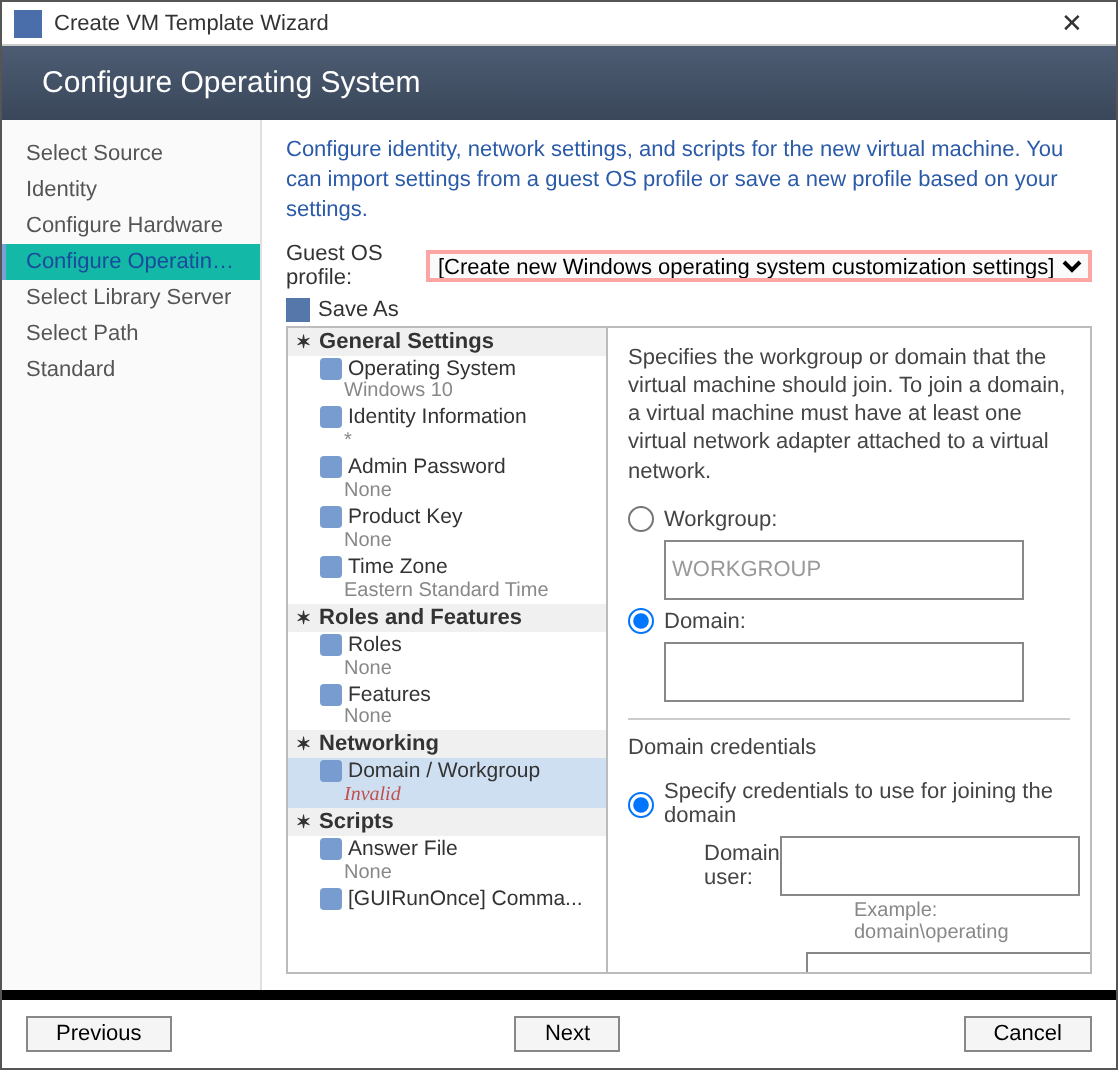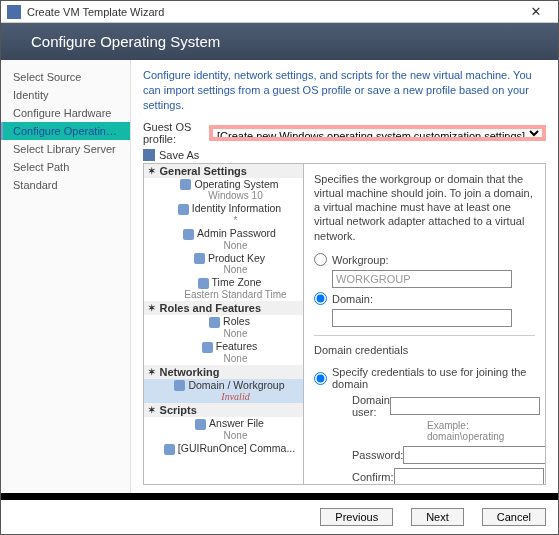--- a/index.html
+++ b/index.html
@@ -2,53 +2,53 @@
 <html><head>
 <meta charset="utf-8">
 <style>
   * { box-sizing: border-box; font-family: "Segoe UI", Tahoma, sans-serif; }
   body { margin:0; background:#fff; width:559px; height:535px; overflow:hidden; font-size:11px; color:#333; }
   .window { border:1px solid #555; width:559px; height:535px; display:flex; flex-direction:column; background:#fff;}
   .titlebar { height:22px; display:flex; align-items:center; padding:0 6px; border-bottom:1px solid #ccc; }
   .titlebar .icon { width:14px; height:14px; background:#4a6ea9; margin-right:6px; }
   .titlebar .title { flex:1; font-size:11px; }
   .titlebar .close { width:32px; text-align:center; font-size:13px; color:#333; cursor:default;}
-  .banner { background: linear-gradient(#4d5c73,#3a475a); color:#fff; padding:10px 30px; font-size:15px; font-weight:300; }
+  .banner { background: linear-gradient(#4d5c73,#3a475a); color:#fff; padding:10px 20px; font-size:15px; font-weight:300; }
   .body { flex:1; display:flex; overflow:hidden; }
   .nav { width:130px; background:#fafafa; border-right:1px solid #e0e0e0; padding-top:8px; }
   .nav div { padding:3px 10px 3px 12px; font-size:11px; color:#555; cursor:default; white-space:nowrap; overflow:hidden; text-overflow:ellipsis;}
   .nav div.sel { background:#14b8a6; color:#1a4a9c; border-left:2px solid #7aa0d8; padding-left:10px;}
   .main { flex:1; display:flex; flex-direction:column; padding:8px 12px 8px 12px; overflow:hidden;}
   .intro { font-size:11px; color:#2a5aa8; margin-bottom:8px; line-height:1.35; }
   .profile-row { display:flex; align-items:center; margin-bottom:0; }
   .profile-row label { font-size:11px; margin-right:6px; }
-  .profile-row select { flex:1; font-size:11px; border:4px solid #fca5a5; height:16px; background:#fafafa;}
+  .profile-row select { flex:1; font-size:11px; border:2px solid #fca5a5; height:16px; background:#fafafa;}
   .saveas { font-size:11px; margin:4px 0 2px 0; display:flex; align-items:center;}
   .saveas .disk{width:12px;height:12px;background:#5577aa;margin-right:4px;display:inline-block;}
   .panes { flex:1; display:flex; border:1px solid #bbb; overflow:hidden;}
   .tree { width:160px; border-right:1px solid #bbb; overflow-y:auto; background:#fff; font-size:10.5px;}
   .grp { font-weight:bold; font-size:11px; background:#f0f0f0; padding:1px 4px; cursor:default; display:flex; align-items:center;}
   .grp::before{content:"✶"; font-size:9px; margin-right:4px;}
-  .node { padding:1px 4px 1px 16px; line-height:1.1; cursor:default;text-align:center;}
+  .node { padding:1px 4px 1px 16px; line-height:1.1; cursor:default;}
   .node .val { color:#888; font-size:10px; padding-left:12px; }
   .node .valerr { color:#c0504d; font-size:10px; padding-left:12px; font-style:italic;font-family:Liberation Serif, serif;}
   .node.sel { background:#cfdff2;}
   .ico{display:inline-block;width:11px;height:11px;background:#789bd0;margin-right:3px;vertical-align:middle;border-radius:2px;}
   .detail { flex:1; padding:8px 10px; overflow-y:auto; font-size:11px; color:#444;}
   .detail p{margin:0 0 10px 0; line-height:1.3;}
   .row{display:flex;align-items:center;margin:4px 0;}
   .row input[type=radio]{margin:0 5px 0 0;}
-  .row input[type=text],.row input[type=password]{flex:1;border:1px solid #888;height:18px;font-size:11px;padding:0 3px;background:#fff;max-width:180px;}
+  .row input[type=text],.row input[type=password]{flex:1;border:1px solid #888;height:30px;font-size:11px;padding:0 3px;background:#fff;max-width:180px;}
   .row .dis{background:#eee;color:#999;}
   .indent{margin-left:18px;}
   .subindent{margin-left:38px;}
   .lbl{width:75px;font-size:11px;}
   .example{font-size:10px;color:#888;margin-left:113px;margin-top:-2px;margin-bottom:4px;}
   .sect{margin-top:10px;}
-  .footer { border-top:7px solid #000000; padding:8px 12px; display:flex; justify-content:flex-end; gap:18px;}
+  .footer { border-top:5px solid #000000; padding:8px 12px; display:flex; justify-content:space-between; gap:18px;}
   .footer button{border:1px solid #888;background:#f5f5f5;font-size:11px;padding:2px 14px;cursor:default;}
   hr.sep{border:none;border-top:1px solid #ccc;margin:8px 0;}
 </style>
 </head>
 <body>
 
 <div class="window">
 
   <div class="titlebar">
     <span class="icon"></span>

